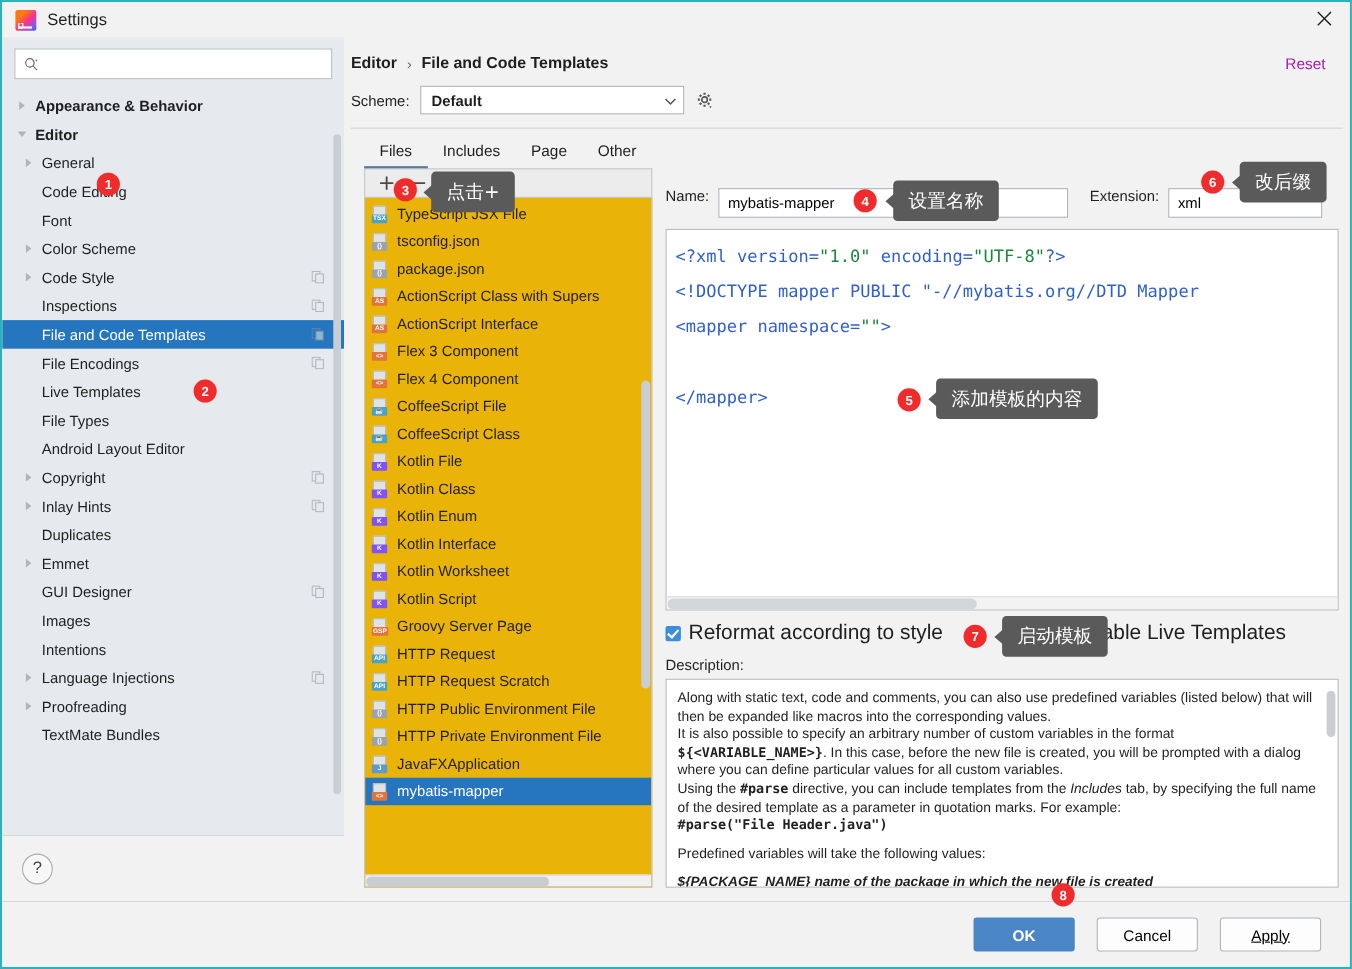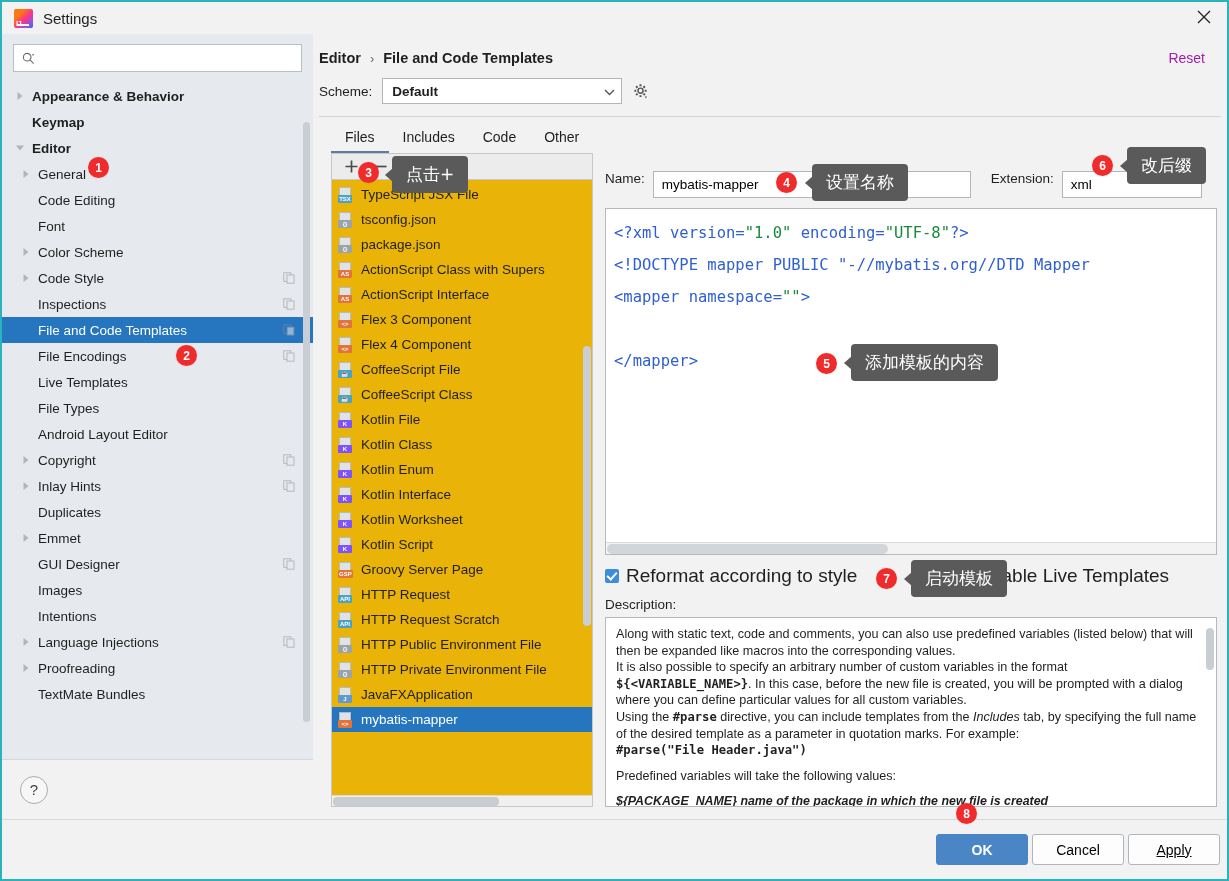--- a/index.html
+++ b/index.html
@@ -284,21 +284,21 @@
   }
   .mono-b { font-family:"DejaVu Sans Mono", monospace; font-weight:bold; font-size:12.2px;}
   .ital { font-style:italic; }
   .bld { font-weight:bold;font-style:italic; }
 
   
   #footer {
     height:60px; min-height:60px;
     border-top:1px solid #d5d8dc;
     display:flex; align-items:center; justify-content:flex-end;
-    gap:4px; padding-right:7px; background:#f2f2f2;
+    gap:20px; padding-right:26px; background:#f2f2f2;
   }
   .btn {
     height:31px; min-width:92px; padding:0 18px;
     border:1px solid #b0b6bc; background:#fdfdfd;
     border-radius:3px; font-size:14px; cursor:pointer;
     font-family:"Liberation Sans",sans-serif;
     display:flex; align-items:center; justify-content:center;
   }
   .btn.primary {
     background:#4a86c5; border-color:#4a86c5; color:#fff; font-weight:bold;
@@ -355,26 +355,20 @@
       </div>
       <div id="tree">
           <div class="tree-item lvl0 has-arrow">
             <span class="arrow">
               <svg width="12" height="12" viewBox="0 0 12 12">
                 <path d="M3.5 2 L8.5 6 L3.5 10 Z" fill="#b0b5ba"></path>
               </svg>
             </span>
             <span class="tree-label">Appearance &amp; Behavior</span>
           </div>
-          <div class="tree-item lvl0">
-            <span class="arrow">
-              <svg width="12" height="12" viewBox="0 0 12 12"></svg>
-            </span>
-            <span class="tree-label">Keymap</span>
-          </div>
           <div class="tree-item lvl0 has-arrow">
             <span class="arrow">
               <svg width="12" height="12" viewBox="0 0 12 12">
                 <path d="M2 3.5 L10 3.5 L6 8.5 Z" fill="#b0b5ba"></path>
               </svg>
             </span>
             <span class="tree-label">Editor</span>
           </div>
           <div class="tree-item lvl1 has-arrow">
             <span class="arrow">
@@ -586,21 +580,21 @@
             <path d="M15 16 l2.6 0 l-1.3 2.2 z" fill="#555"></path>
           </svg>
         </span>
       </div>
 
       <div id="hr-top"></div>
 
       <div id="tabs">
           <div class="tab active"><span>Files</span></div>
           <div class="tab"><span>Includes</span></div>
-          <div class="tab"><span>Code</span></div>
+          <div class="tab"><span>Page</span></div>
           <div class="tab"><span>Other</span></div>
         </div>
 
       <div id="content-row">
 
         <div id="filelist-col">
           <div id="list-toolbar">
             <span class="tbtn">
               <svg width="15" height="15" viewBox="0 0 15 15">
                   <path d="M7.5 1.5 v12 M1.5 7.5 h12" stroke="#4a4a4a" stroke-width="1.7"></path>

